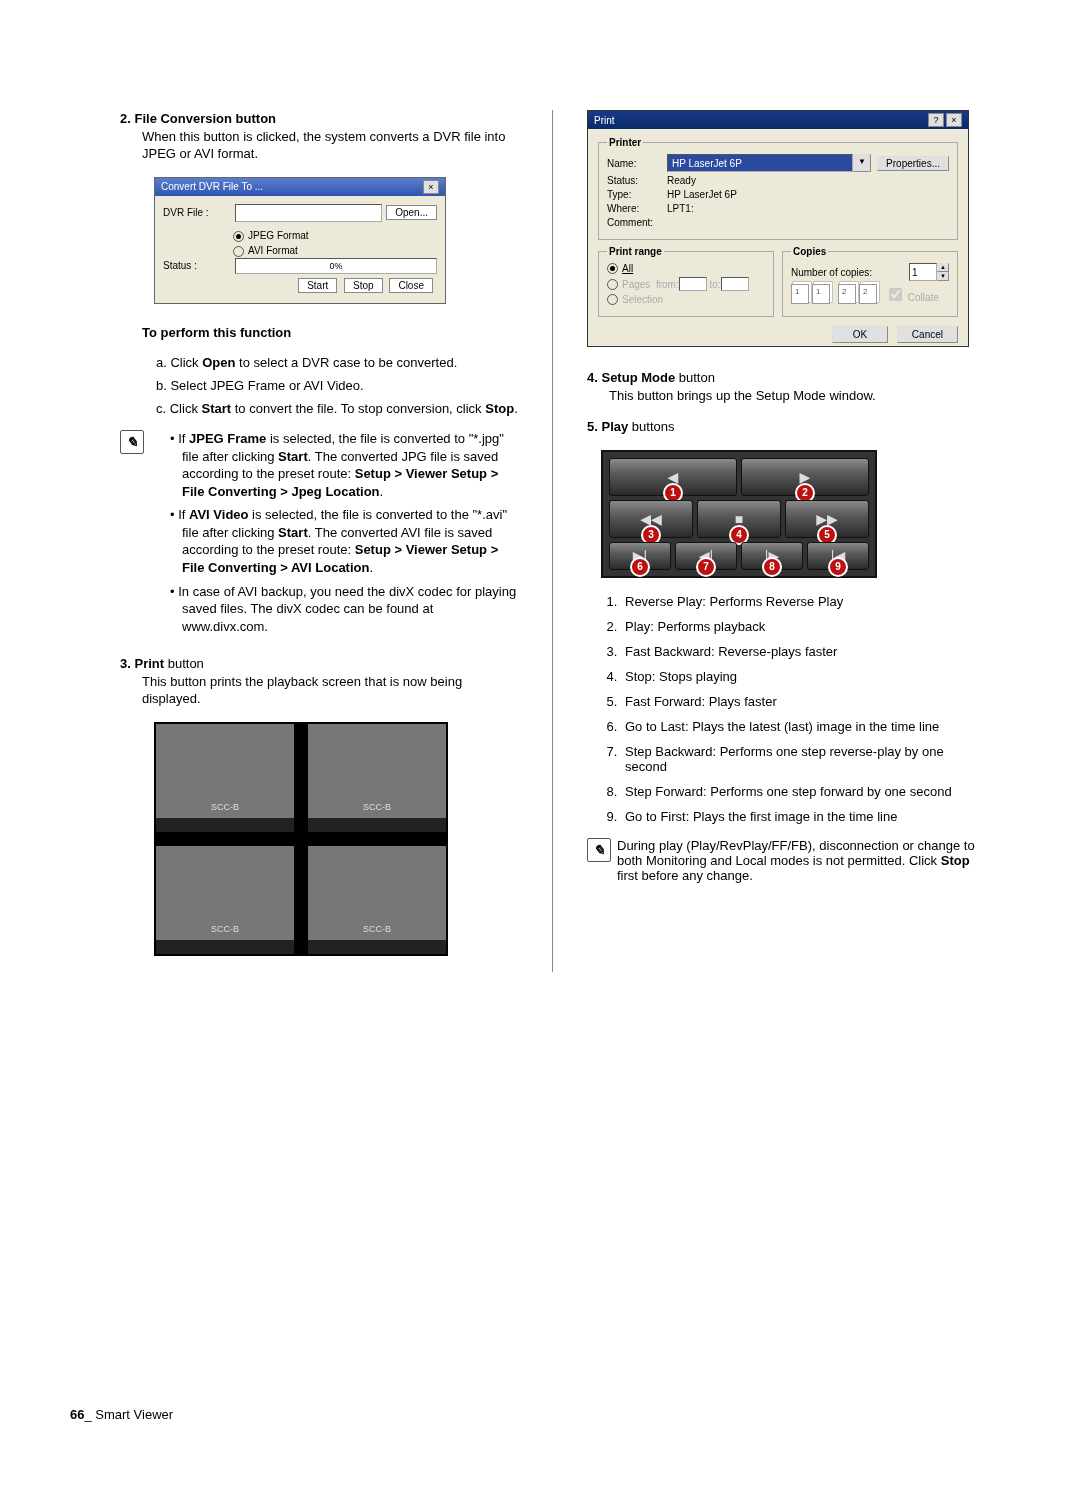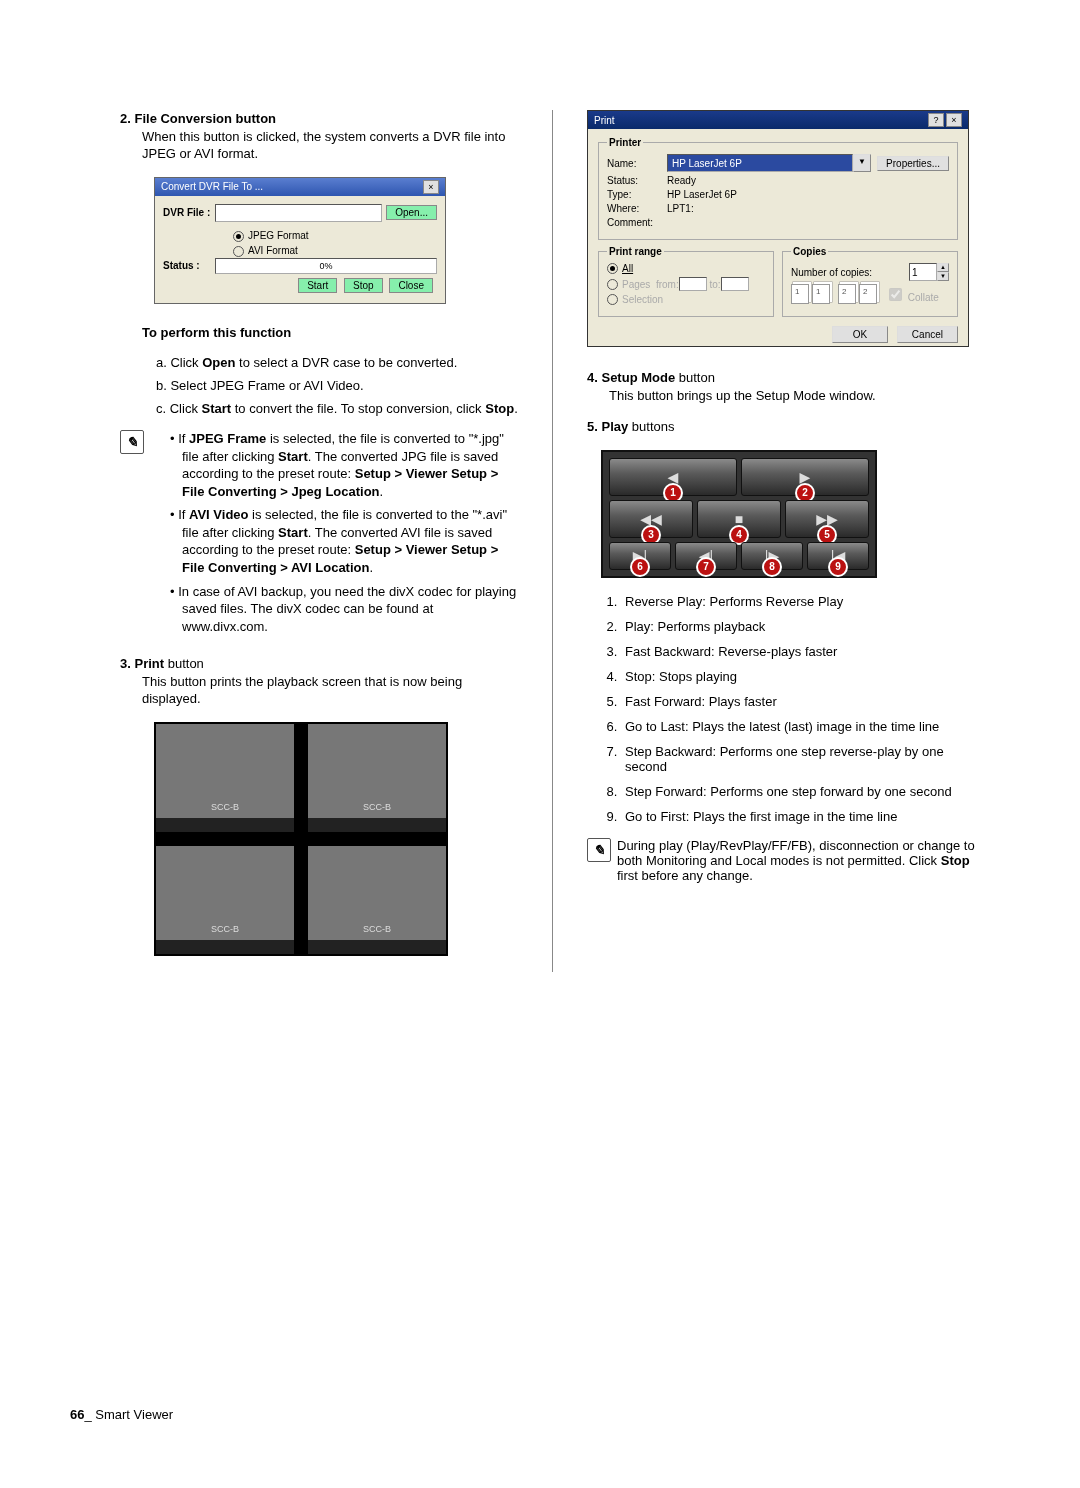--- a/index.html
+++ b/index.html
@@ -81,25 +81,25 @@
     width: 14px; height: 12px;
     background: #e0e0e0;
     color: #000;
     text-align: center;
     font-size: 9px;
     line-height: 12px;
     border: 1px solid #888;
   }
   .dlg-body { padding: 8px; }
   .dlg-row { display: flex; align-items: center; margin-bottom: 6px; }
-  .dlg-lbl { width: 52px; font-weight: bold; }
+  .dlg-lbl { width: 72px; }
   .dlg-input { flex: 1; height: 16px; background: #fff; border: 1px inset #aaa; }
   .dlg-btn {
     border: 1px solid #888;
-    background: #86efac;
+    background: #ffffff;
     padding: 1px 8px;
     margin-left: 4px;
     font-size: 10px;
   }
   .dlg-radio { margin-left: 70px; font-size: 10px; line-height: 1.5; }
   .dlg-prog {
     flex: 1; height: 14px;
     border: 1px inset #aaa;
     background: #fff;
     text-align: center;

